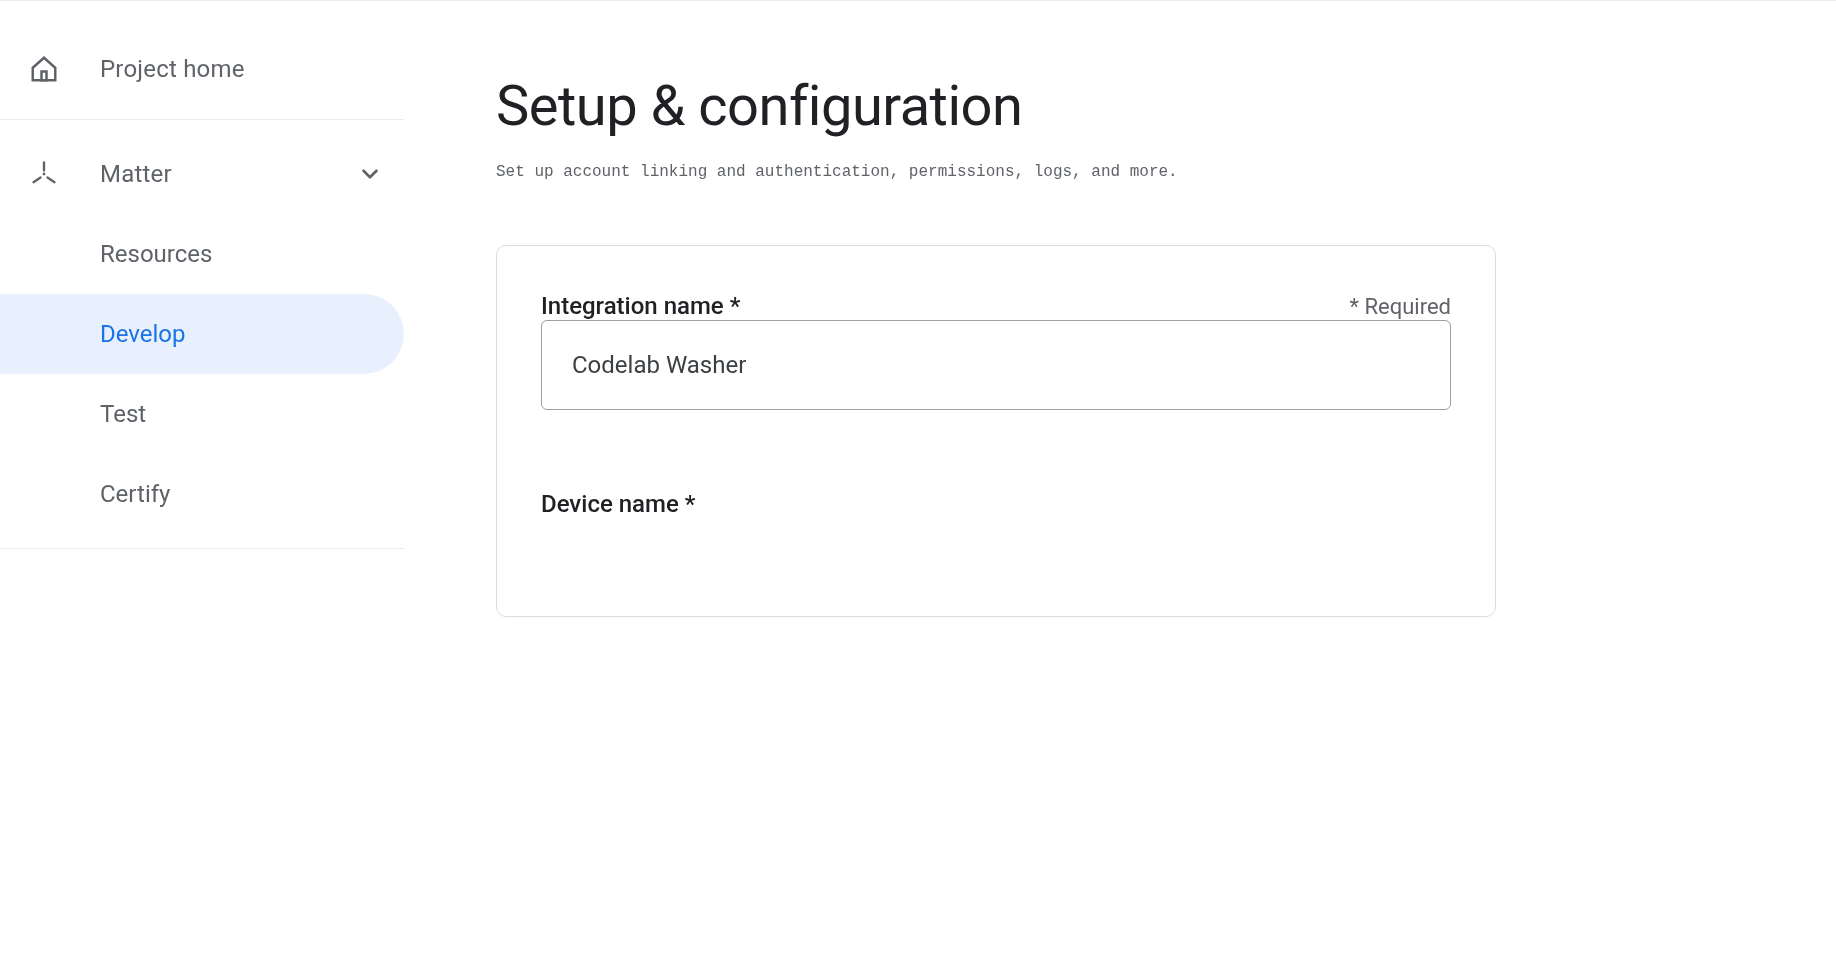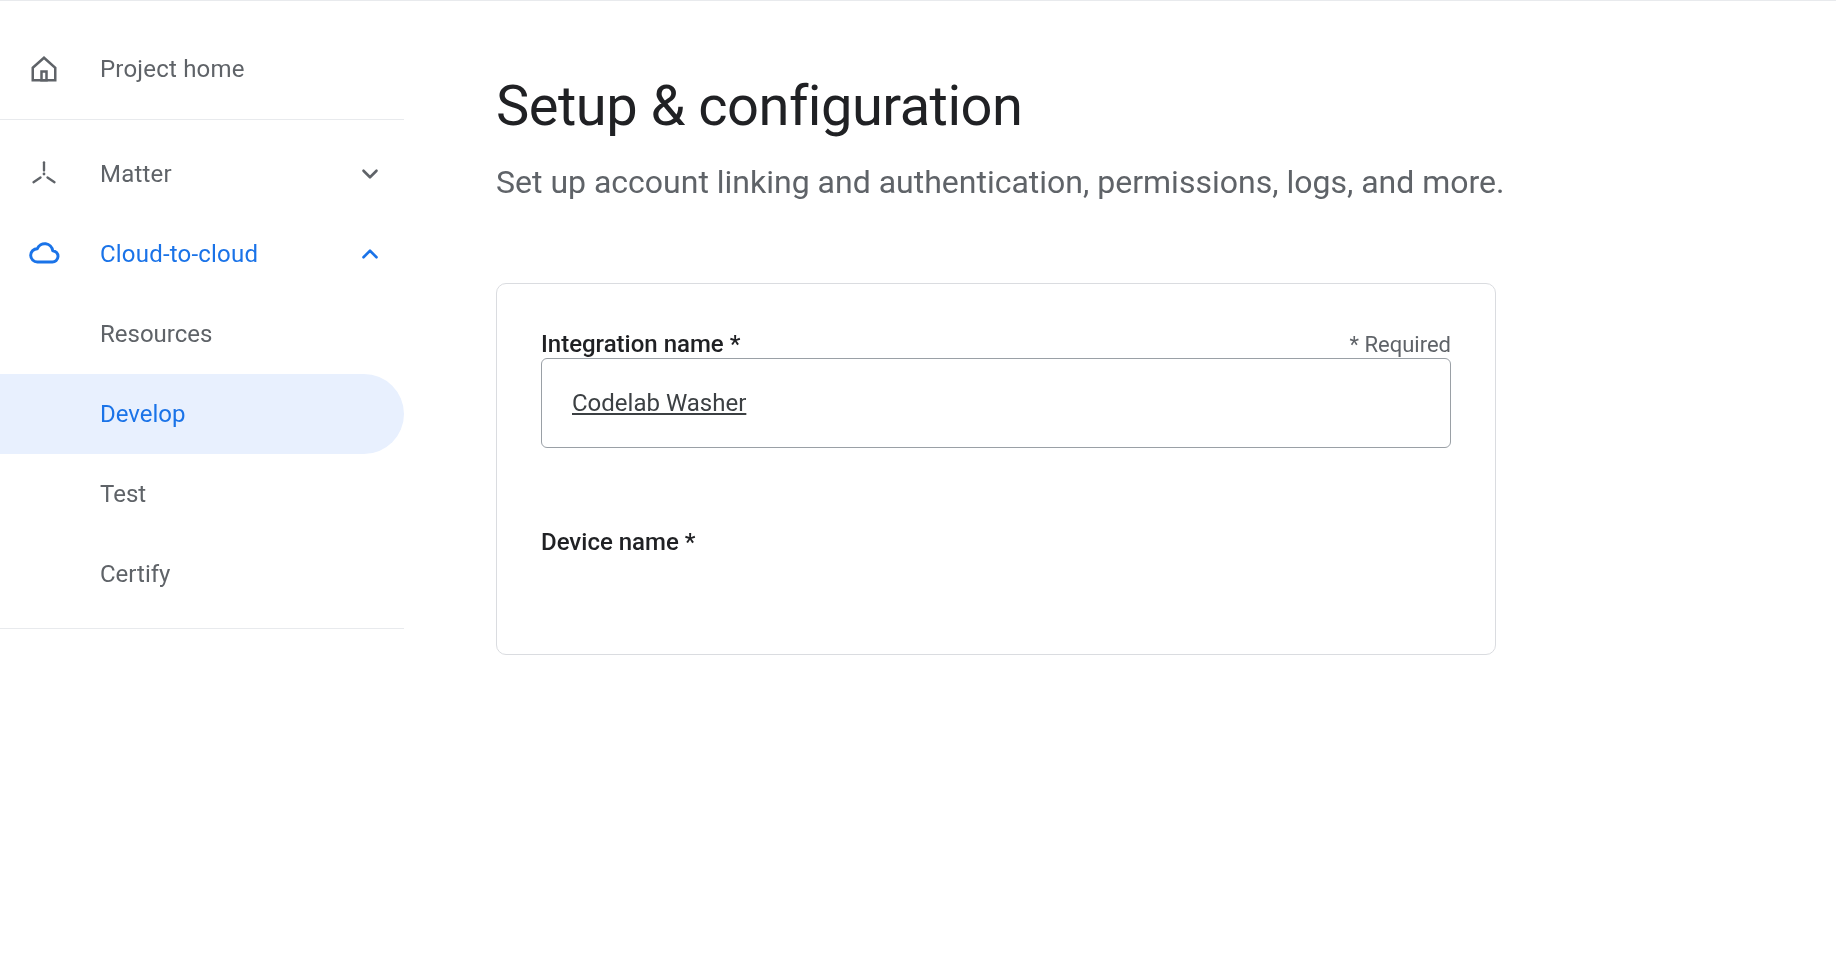--- a/index.html
+++ b/index.html
@@ -83,24 +83,25 @@
   }
   .page-title {
     font-size: 56px;
     font-weight: 400;
     color: #202124;
     letter-spacing: -0.5px;
     margin-bottom: 24px;
     font-family: "Google Sans Display", "Google Sans", Roboto, sans-serif;
   }
   .page-subtitle {
-    font-size: 32px;
-    color: #5f6368;
-    margin-bottom: 82px;
+    font-size: 16px;
+    color: #5f6368;
+    margin-bottom: 64px;
     font-weight: 400;
+    font-family: Liberation Mono, monospace;
   }
 
   .card {
     border: 1px solid #dadce0;
     border-radius: 10px;
     padding: 46px 44px 60px 44px;
     width: 100%;
     max-width: 1000px;
     position: relative;
   }
@@ -122,21 +123,20 @@
     width: 100%;
     height: 90px;
     border: 1px solid #9aa0a6;
     border-radius: 6px;
     padding: 0 30px;
     font-size: 24px;
     color: #3c4043;
     font-family: inherit;
     background: #fff;
     outline: none;
-    text-decoration: underline;
   }
   .select-wrap {
     position: relative;
     width: 100%;
   }
   .select-wrap .caret {
     position: absolute;
     right: 26px;
     top: 50%;
     transform: translateY(-50%);
@@ -177,33 +177,20 @@
         </svg>
       </span>
       <span class="label">Matter</span>
       <span class="chev">
         <svg width="26" height="26" viewBox="0 0 24 24" fill="none" stroke="currentColor" stroke-width="2.4" stroke-linecap="round" stroke-linejoin="round">
           <polyline points="6 9 12 15 18 9"></polyline>
         </svg>
       </span>
     </div>
 
-    <div class="nav-item active">
-      <span class="icon">
-        <svg width="32" height="32" viewBox="0 0 24 24" fill="none" stroke="currentColor" stroke-width="2.2" stroke-linejoin="round">
-          <path d="M7 18 a5 5 0 0 1 0 -10 a6 6 0 0 1 11.5 1.5 A4 4 0 0 1 18 18 Z"></path>
-        </svg>
-      </span>
-      <span class="label">Cloud-to-cloud</span>
-      <span class="chev">
-        <svg width="26" height="26" viewBox="0 0 24 24" fill="none" stroke="currentColor" stroke-width="2.4" stroke-linecap="round" stroke-linejoin="round">
-          <polyline points="6 15 12 9 18 15"></polyline>
-        </svg>
-      </span>
-    </div>
 
     <div class="sub-item">
       <span>Resources</span>
     </div>
     <div class="sub-item selected">
       <span>Develop</span>
     </div>
     <div class="sub-item">
       <span>Test</span>
     </div>

